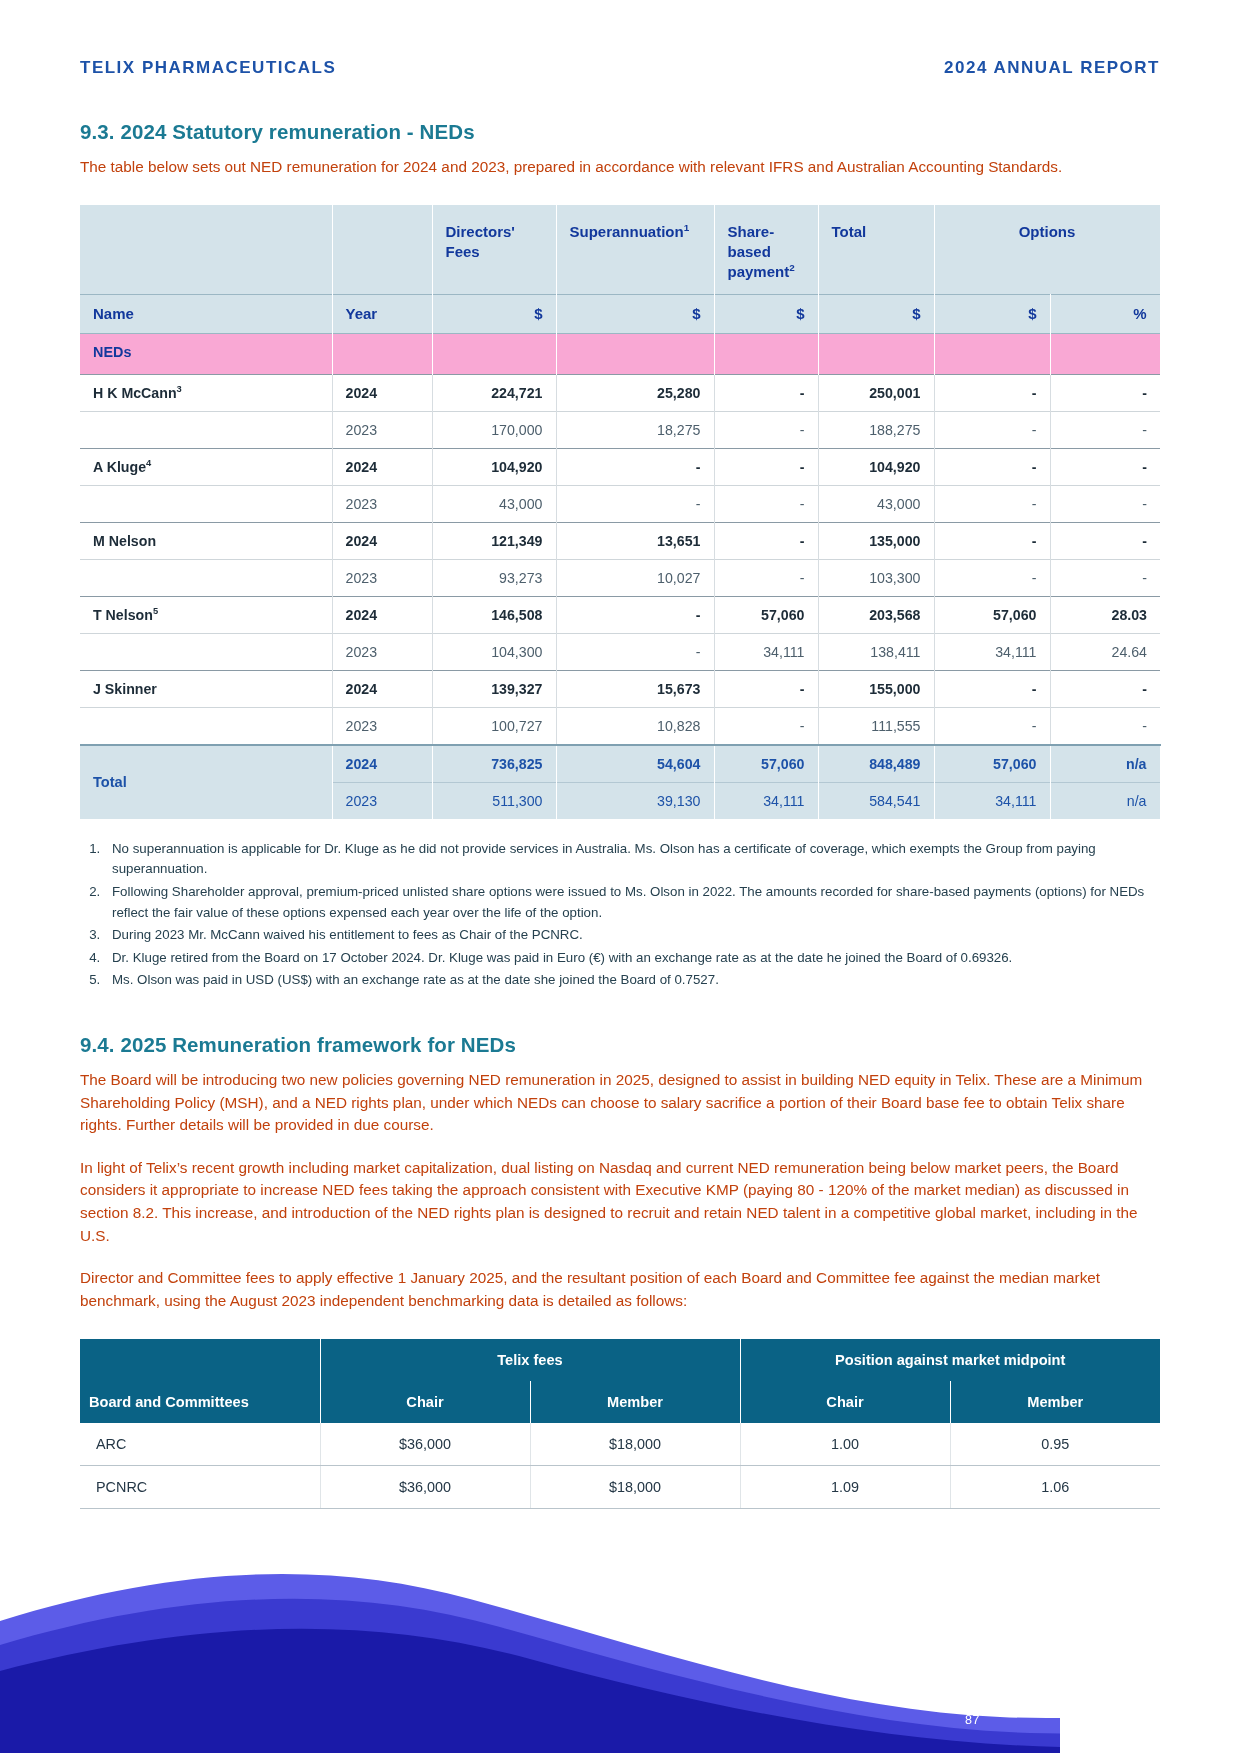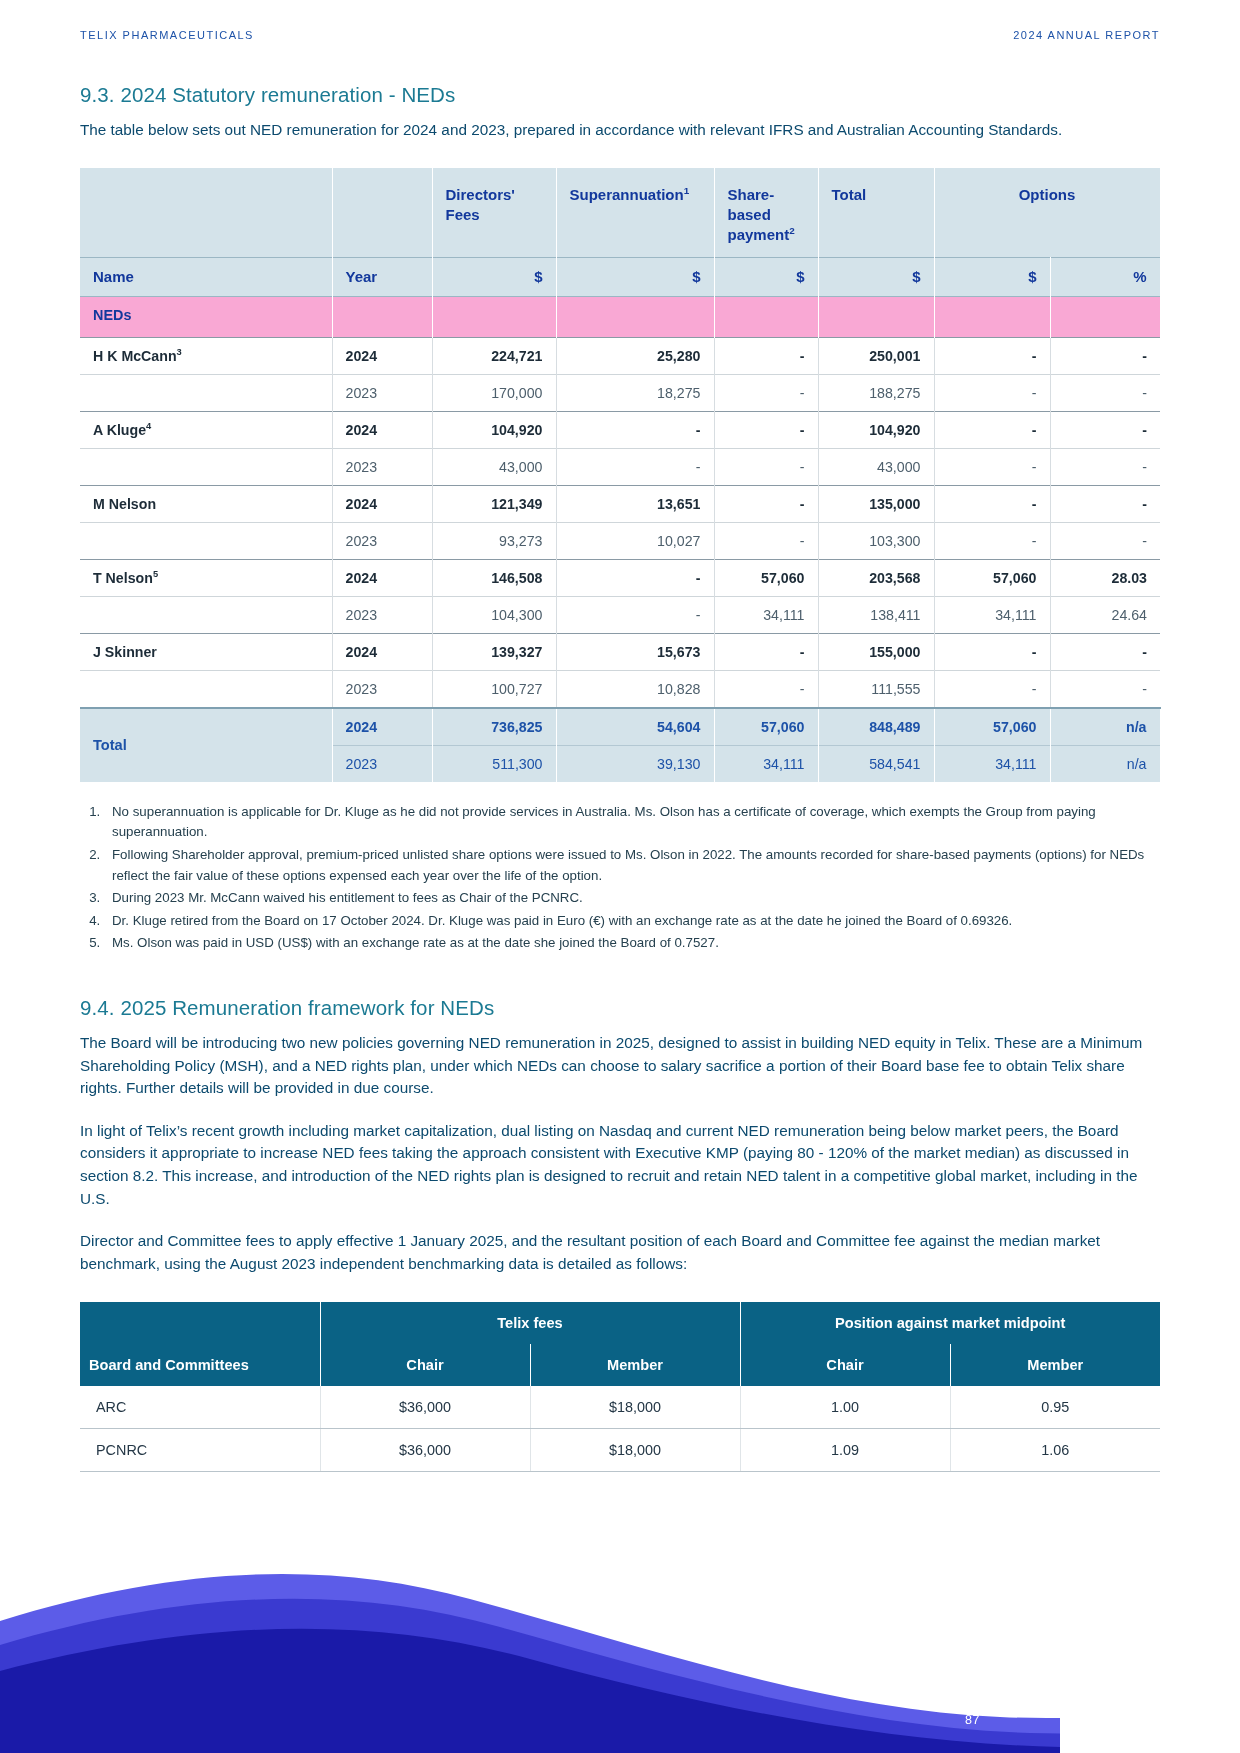--- a/index.html
+++ b/index.html
@@ -21,41 +21,41 @@
     height: 1753px;
     box-sizing: border-box;
     padding: 0 80px;
   }
 
   
   .runhead {
     display: flex;
     justify-content: space-between;
     align-items: baseline;
-    padding-top: 29px;
-    font-size: 11px;
+    padding-top: 58px;
+    font-size: 17px;
     letter-spacing: 1.5px;
     color: #1d52a8;
-    font-weight: 400;
+    font-weight: 700;
   }
   .runhead .right { text-align: right; }
 
   
   h2.section-title {
     font-size: 20.5px;
-    font-weight: 400;
+    font-weight: 700;
     color: #1b7a93;
     margin: 42px 0 12px 0;
     letter-spacing: 0.1px;
   }
   p.body {
     font-size: 15.3px;
     line-height: 1.48;
     margin: 0 0 0 0;
-    color: #0c4a6e;
+    color: #c2410c;
   }
   p.body + p.body { margin-top: 20px; }
 
   
   table.rem {
     border-collapse: collapse;
     width: 1080px;
     margin-top: 26px;
     table-layout: fixed;
     font-size: 13.6px;

